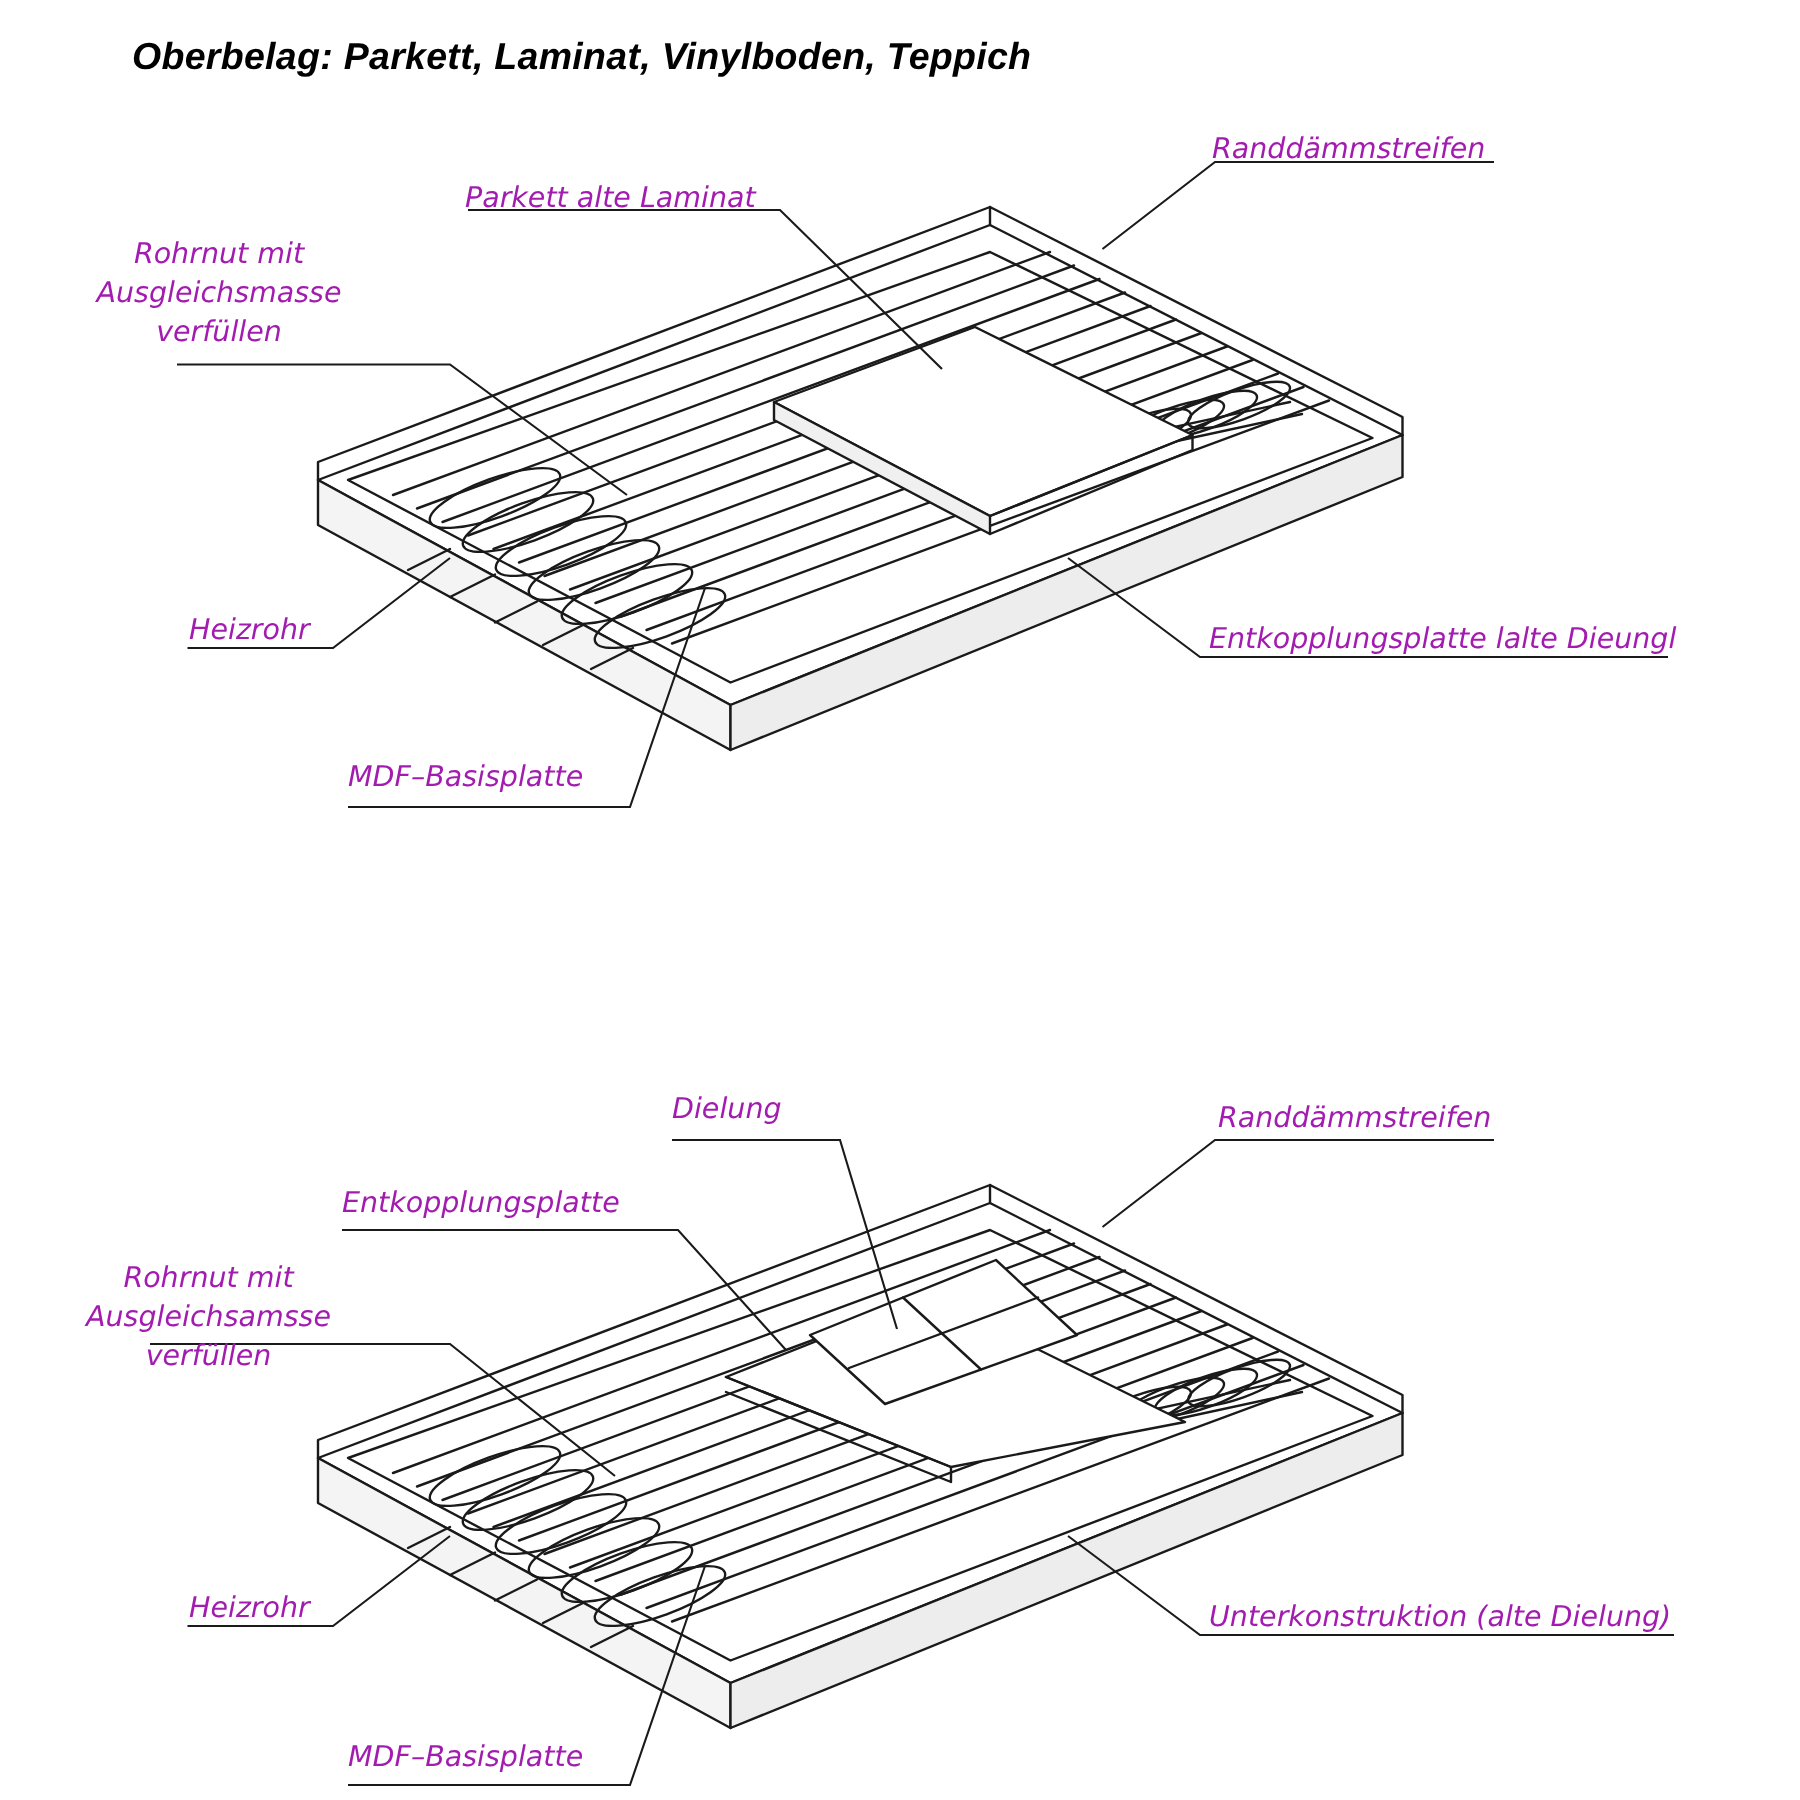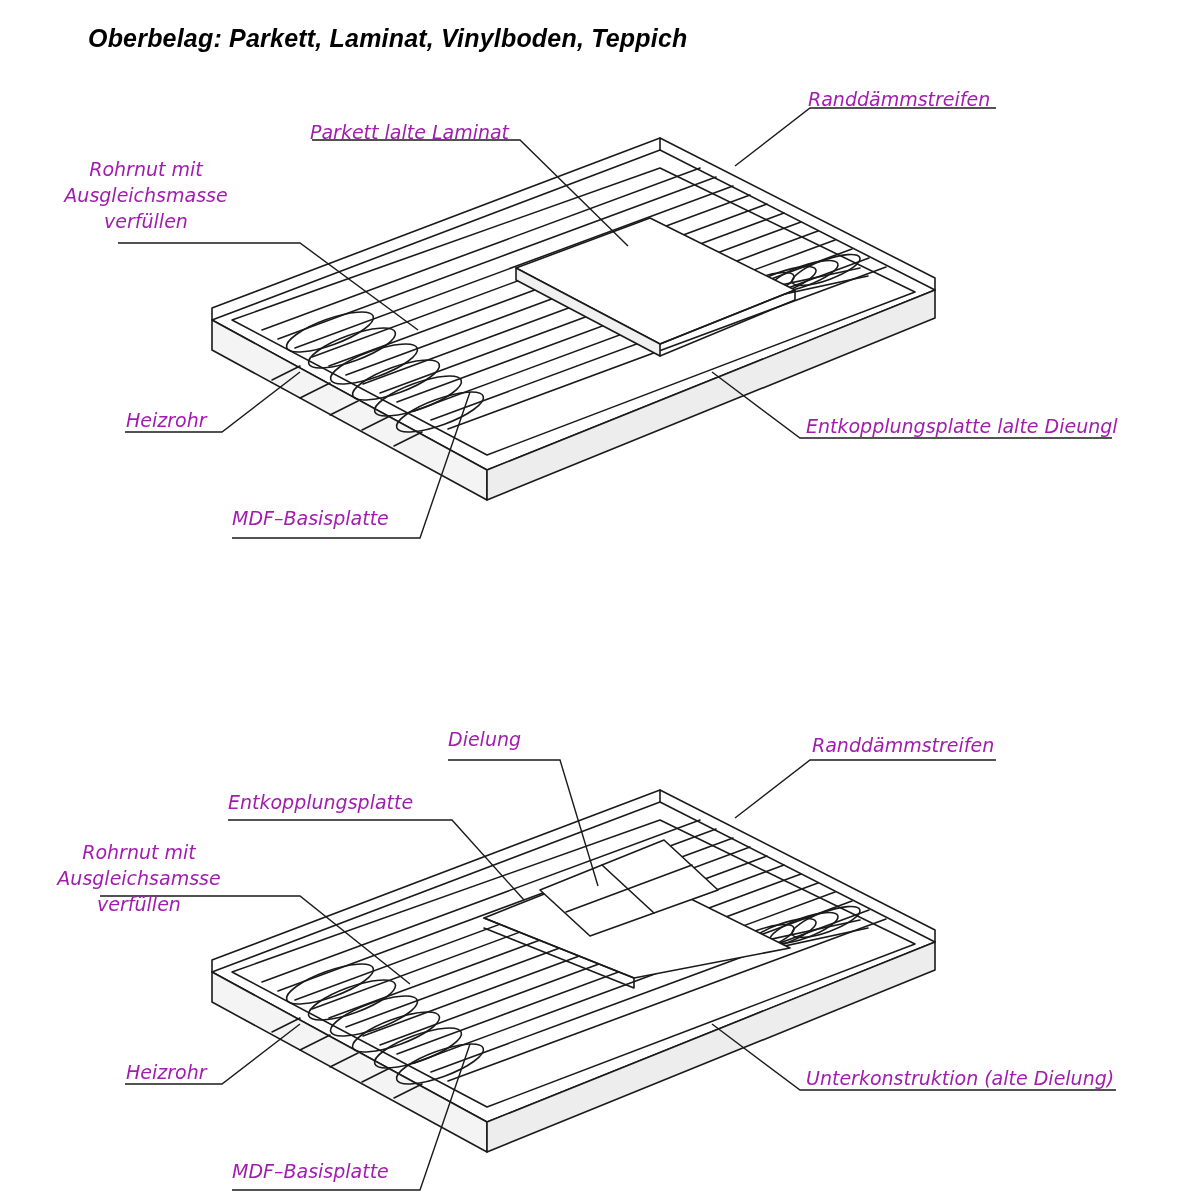--- a/index.html
+++ b/index.html
@@ -128,21 +128,21 @@
         <path d="M312,140 L520,140 L628,246"></path>
         <path d="M118,243 L300,243 L418,330"></path>
         <path d="M125,432 L222,432 L300,372"></path>
         <path d="M232,538 L420,538 L470,392"></path>
         <path d="M1112,438 L800,438 L712,372"></path>
       </g>
     </svg>
 
     <div class="label" style="left:808px; top:86px;">Randdämmstreifen</div>
 
-    <div class="label" style="left:310px; top:119px;">Parkett lalte Laminat</div>
+    <div class="label" style="left:310px; top:119px;">Parkett alte Laminat</div>
 
     <div class="label right" style="left:0px; top:156px; width:292px;">Rohrnut mit
 Ausgleichsmasse
 verfüllen</div>
 
     <div class="label" style="left:126px; top:407px;">Heizrohr</div>
 
     <div class="label" style="left:232px; top:505px;">MDF–Basisplatte</div>
 
     <div class="label" style="left:806px; top:413px;">Entkopplungsplatte lalte Dieungl</div>

